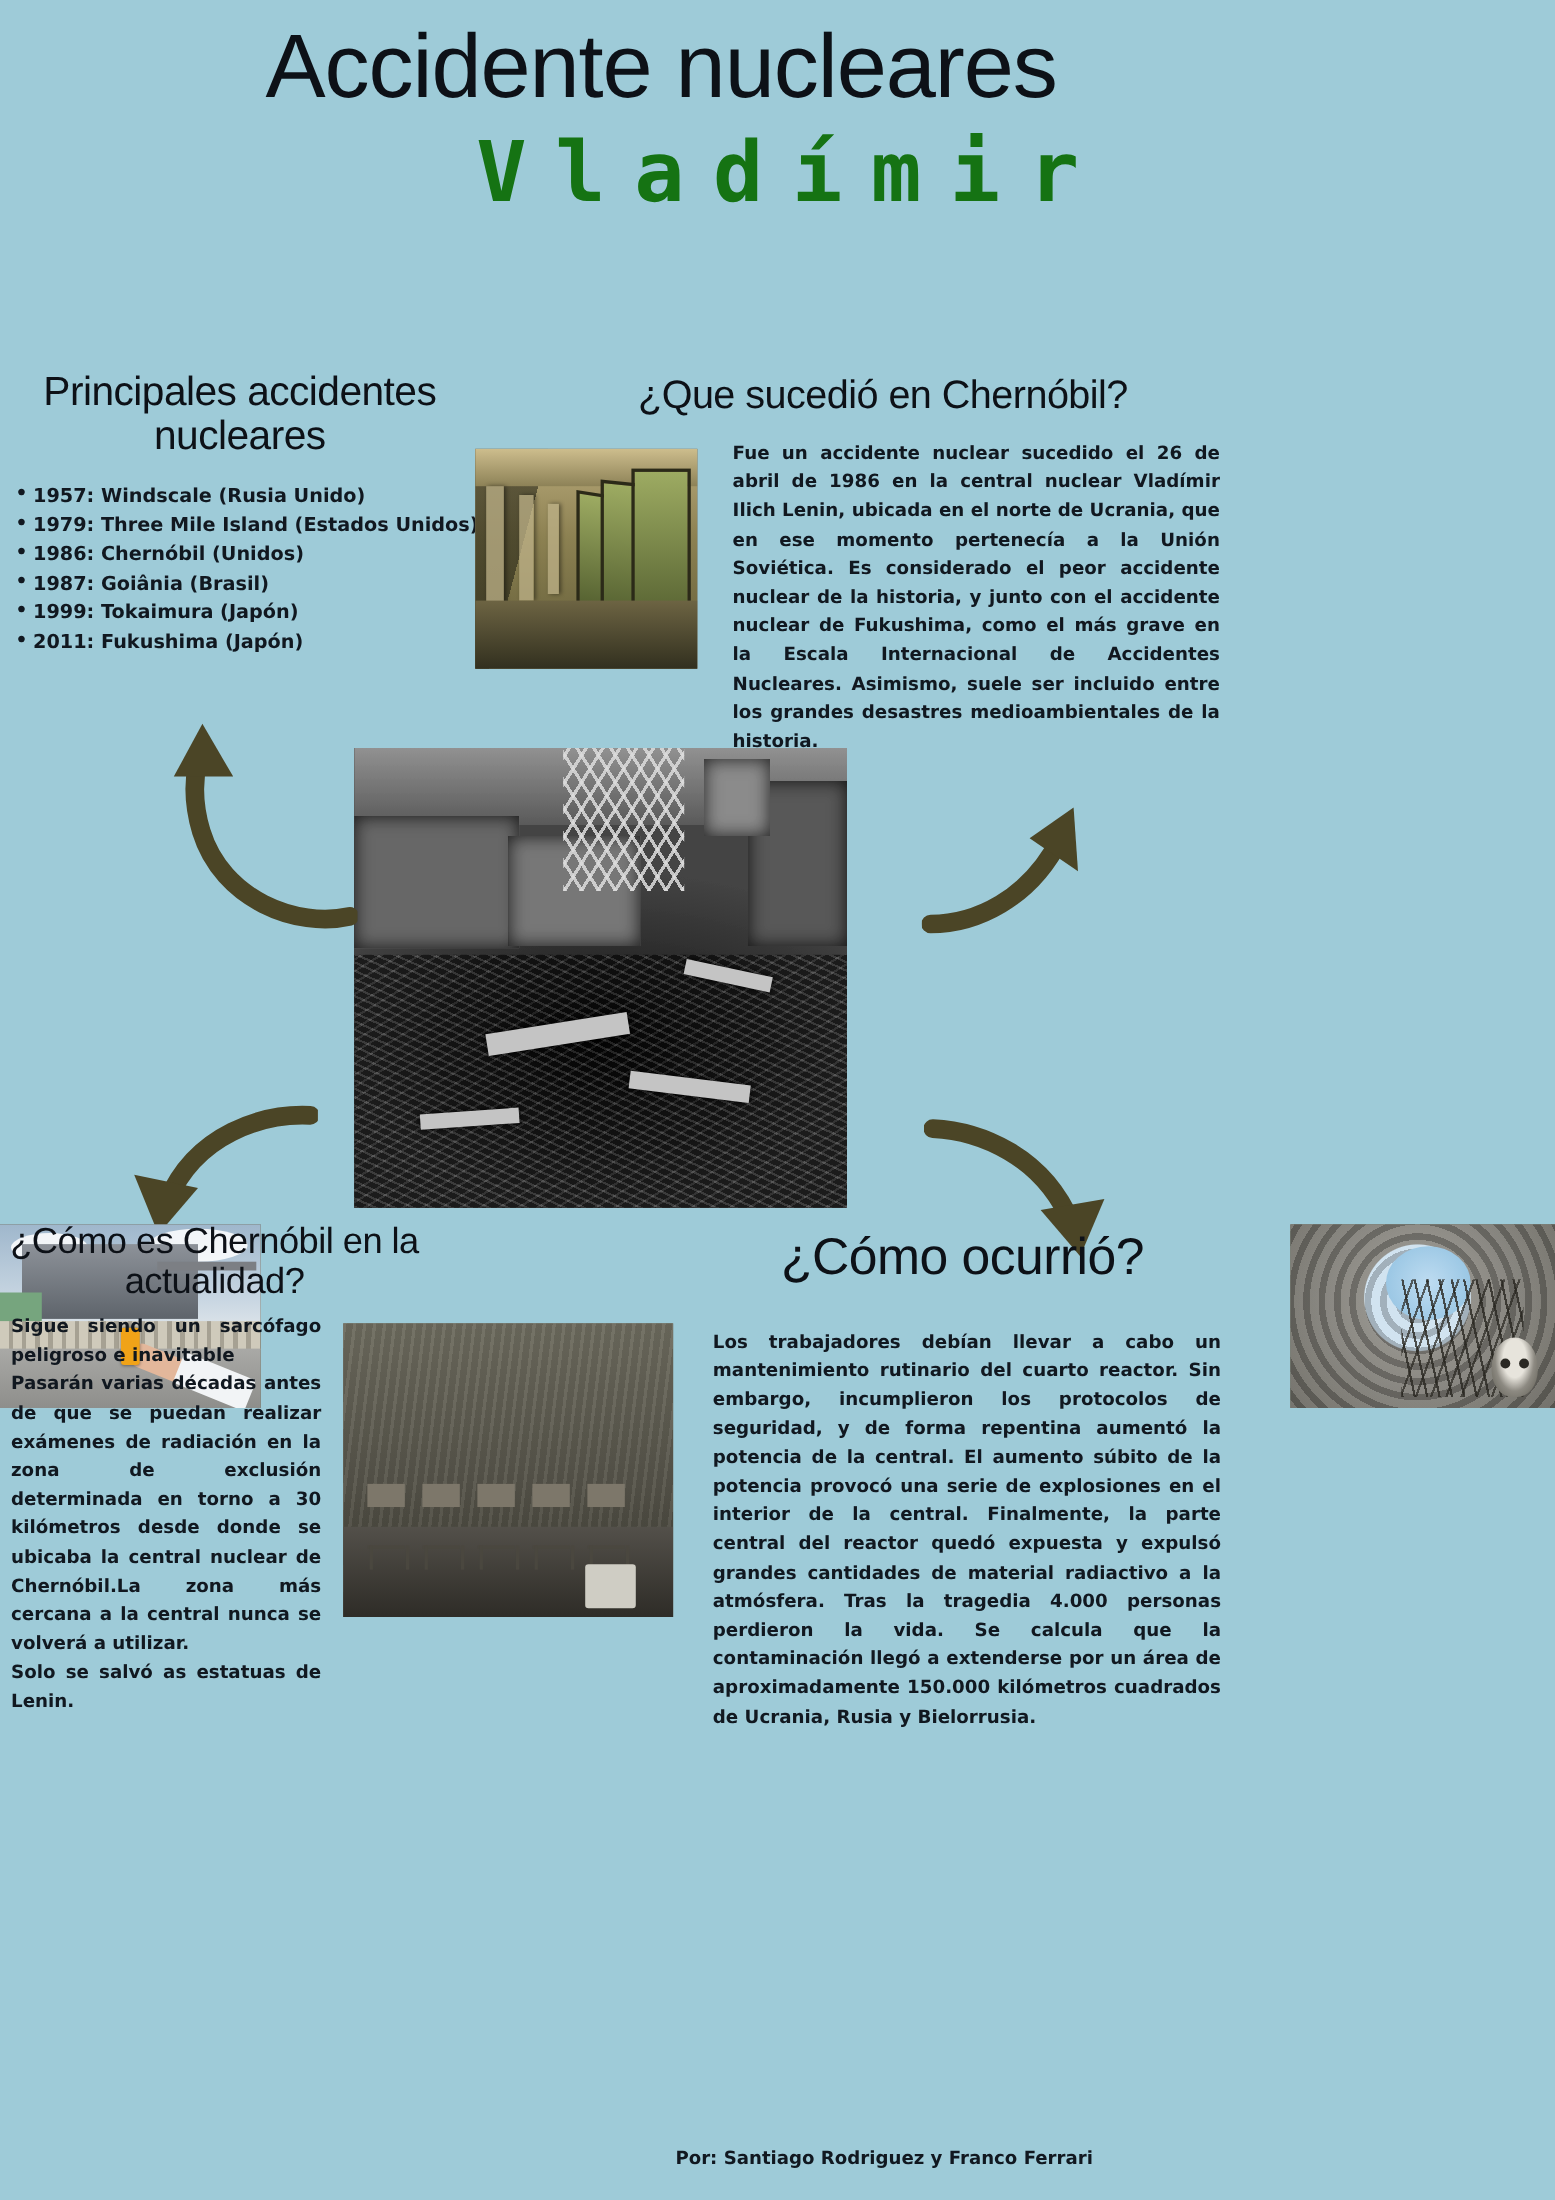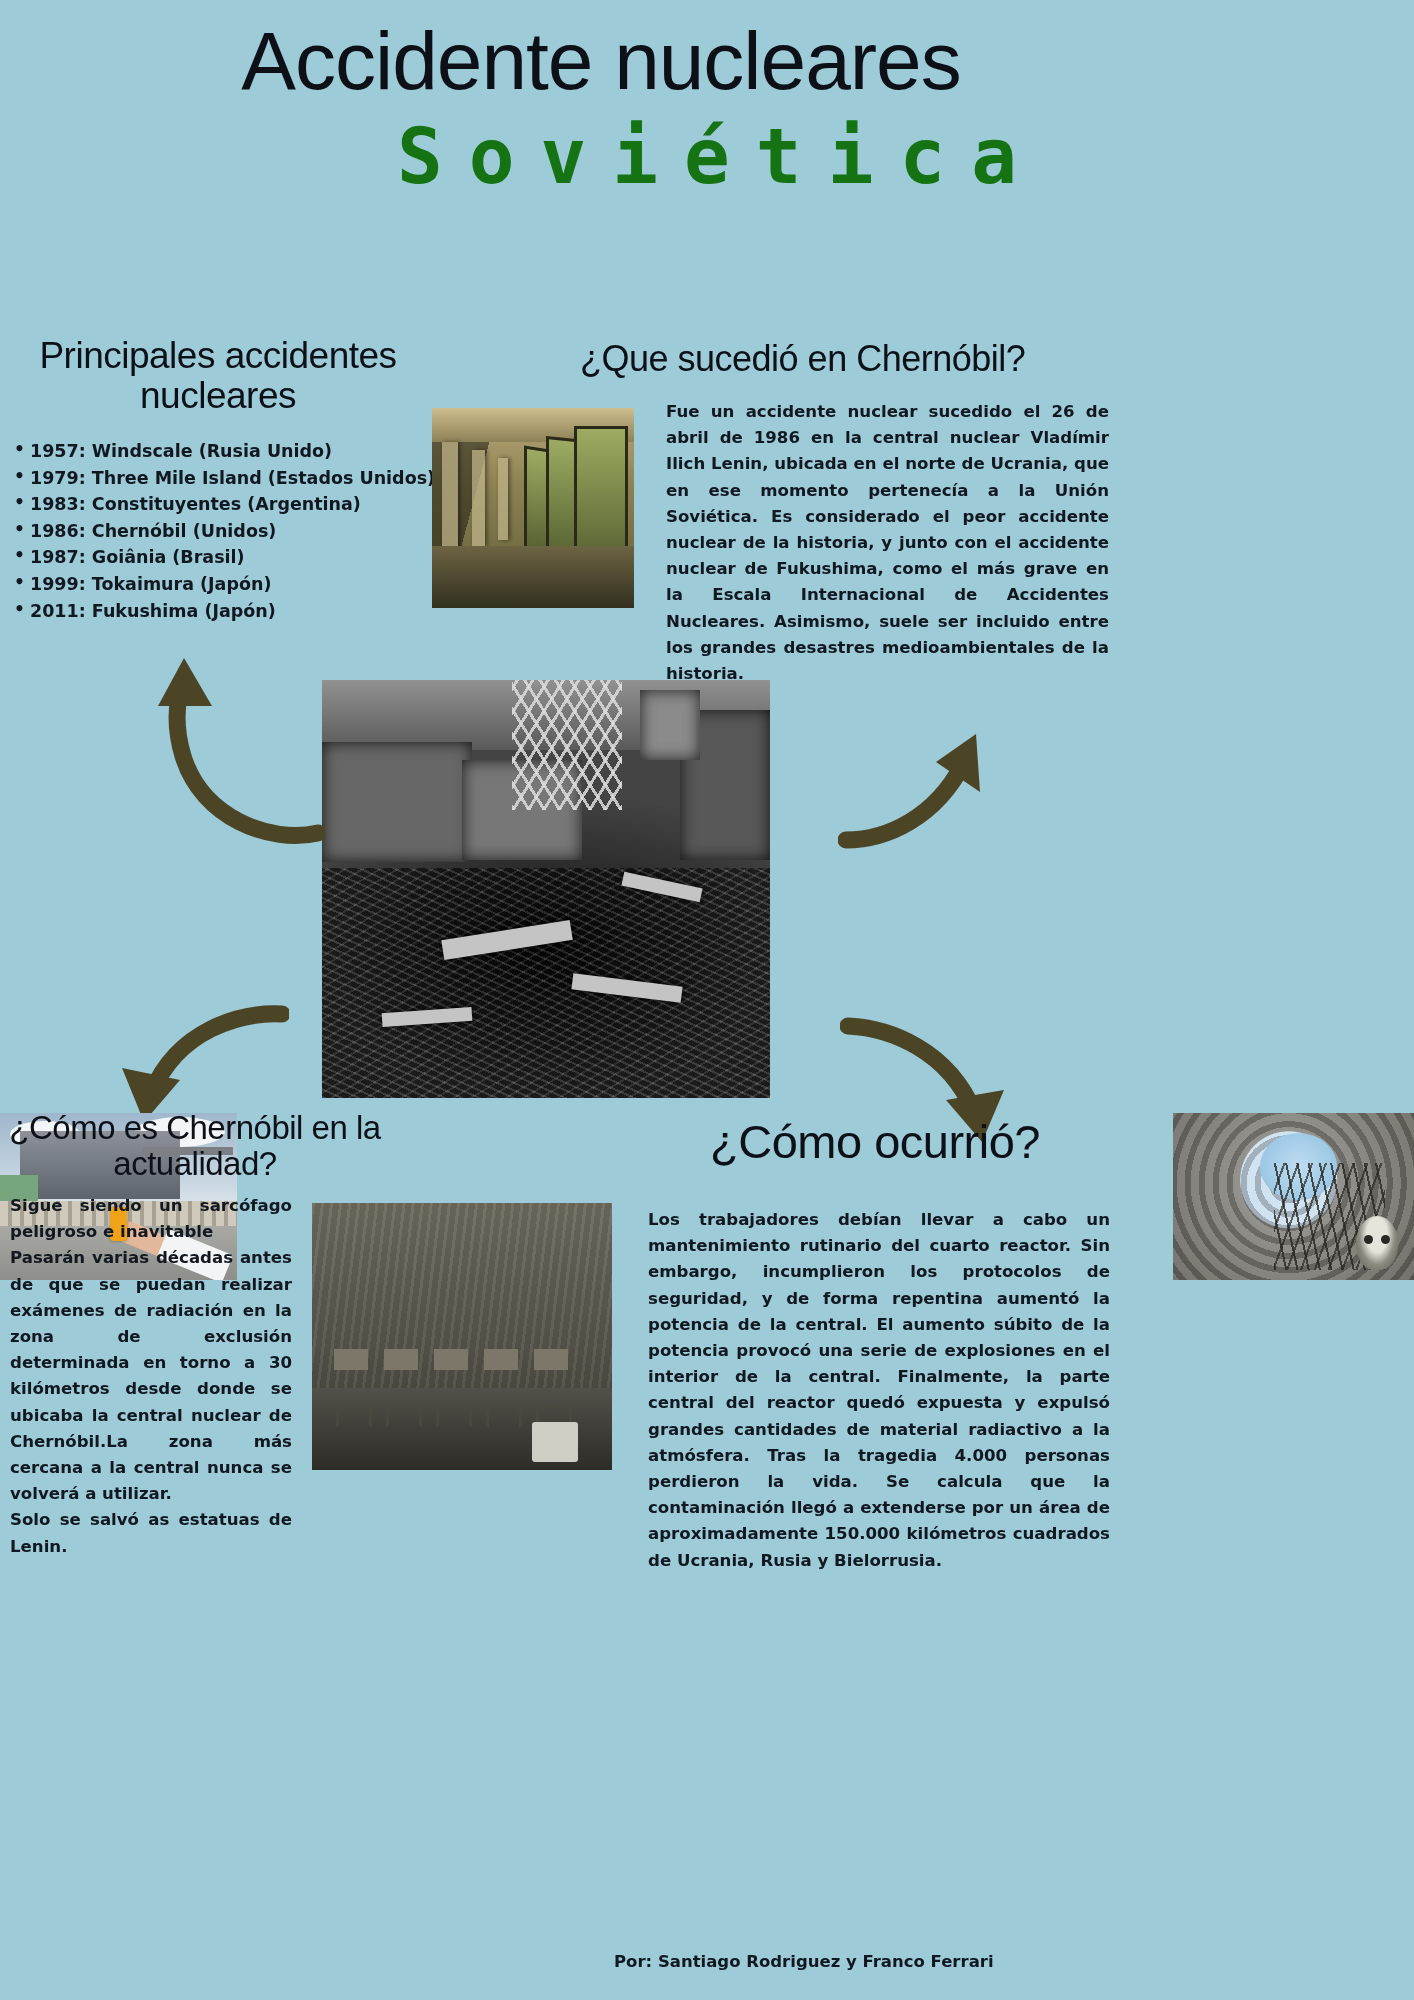--- a/index.html
+++ b/index.html
@@ -345,28 +345,27 @@
   #arrow-tr { top: 700px; left: 838px; }
   #arrow-bl { top: 1000px; left: 104px; }
   #arrow-br { top: 1010px; left: 840px; }
 </style>
 </head>
 <body>
 
 <div class="poster">
 
   <div id="main-title">Accidente nucleares</div>
-  <div id="sub-title">Soviética</div>
+  <div id="sub-title">Vladímir</div>
 
   <div class="section-heading" id="heading-accidents">Principales accidentes nucleares</div>
 
   <ul id="accident-list">
     <li>1957: Windscale (Rusia Unido)</li>
     <li>1979: Three Mile Island (Estados Unidos)</li>
-    <li>1983: Constituyentes (Argentina)</li>
     <li>1986: Chernóbil (Unidos)</li>
     <li>1987: Goiânia (Brasil)</li>
     <li>1999: Tokaimura (Japón)</li>
     <li>2011: Fukushima (Japón)</li>
   </ul>
 
   <div class="section-heading" id="heading-sucedio">¿Que sucedió en Chernóbil?</div>
 
   <div class="photo" id="photo-corridor">
     <div class="sky"></div>

